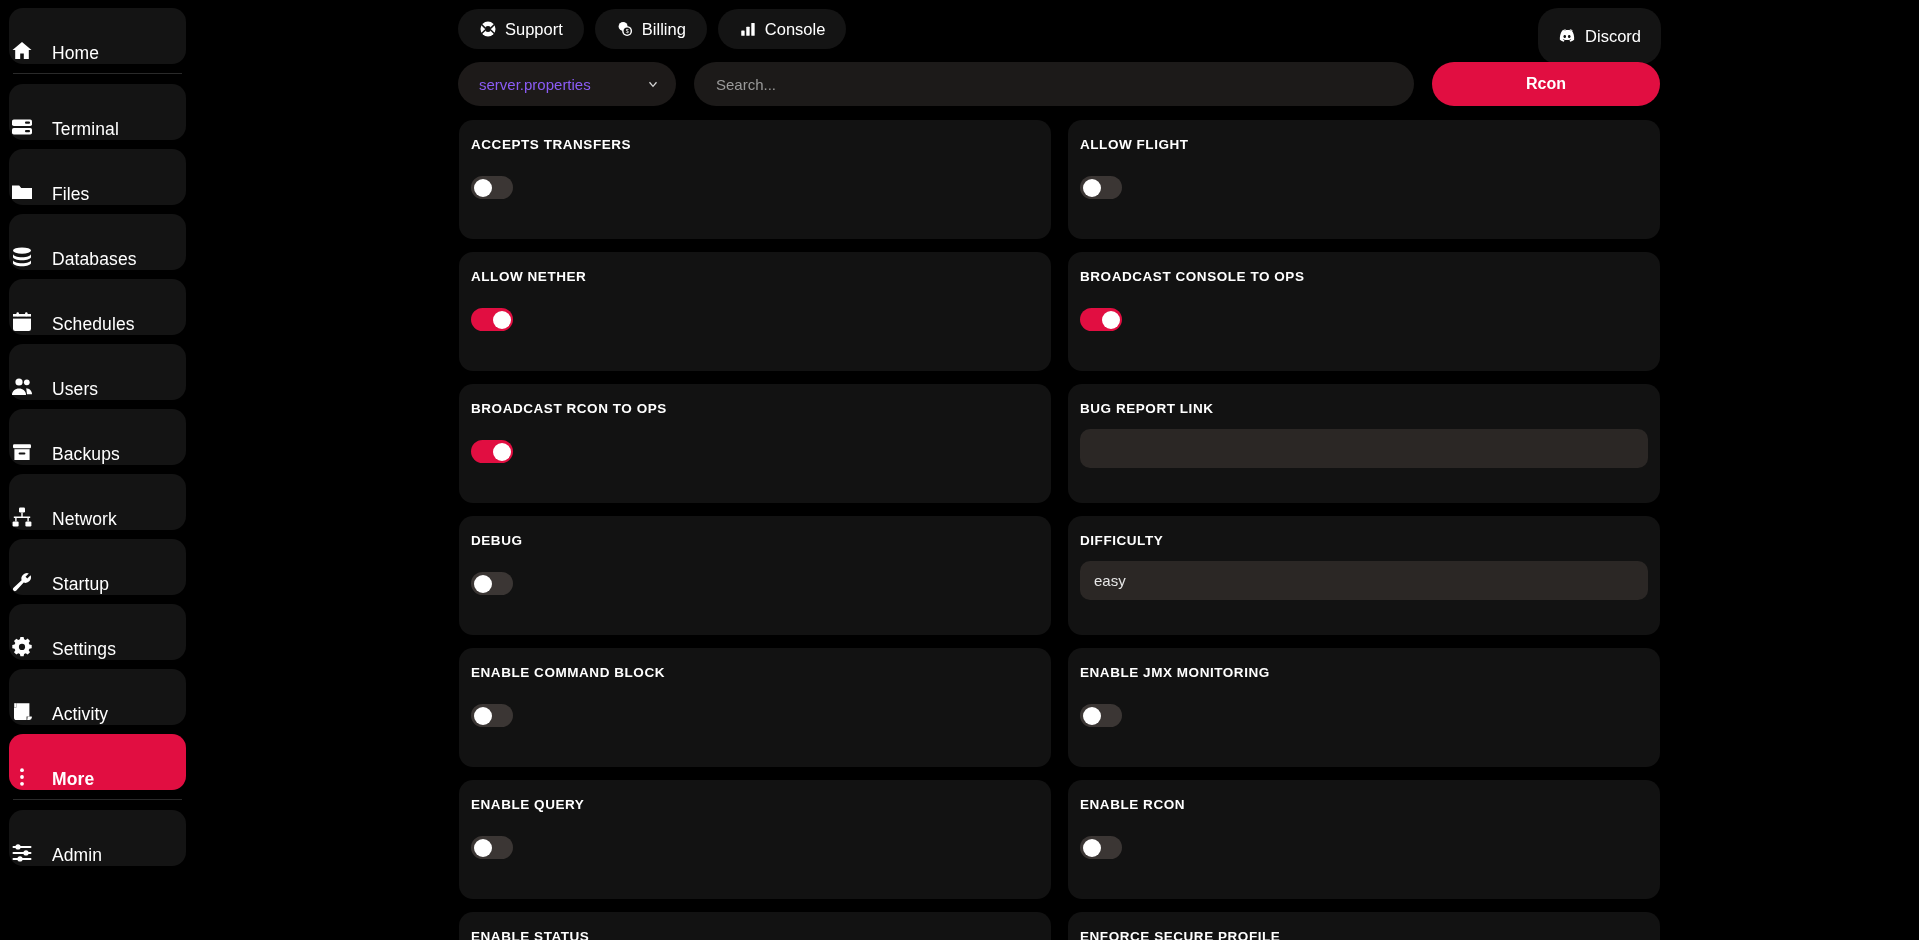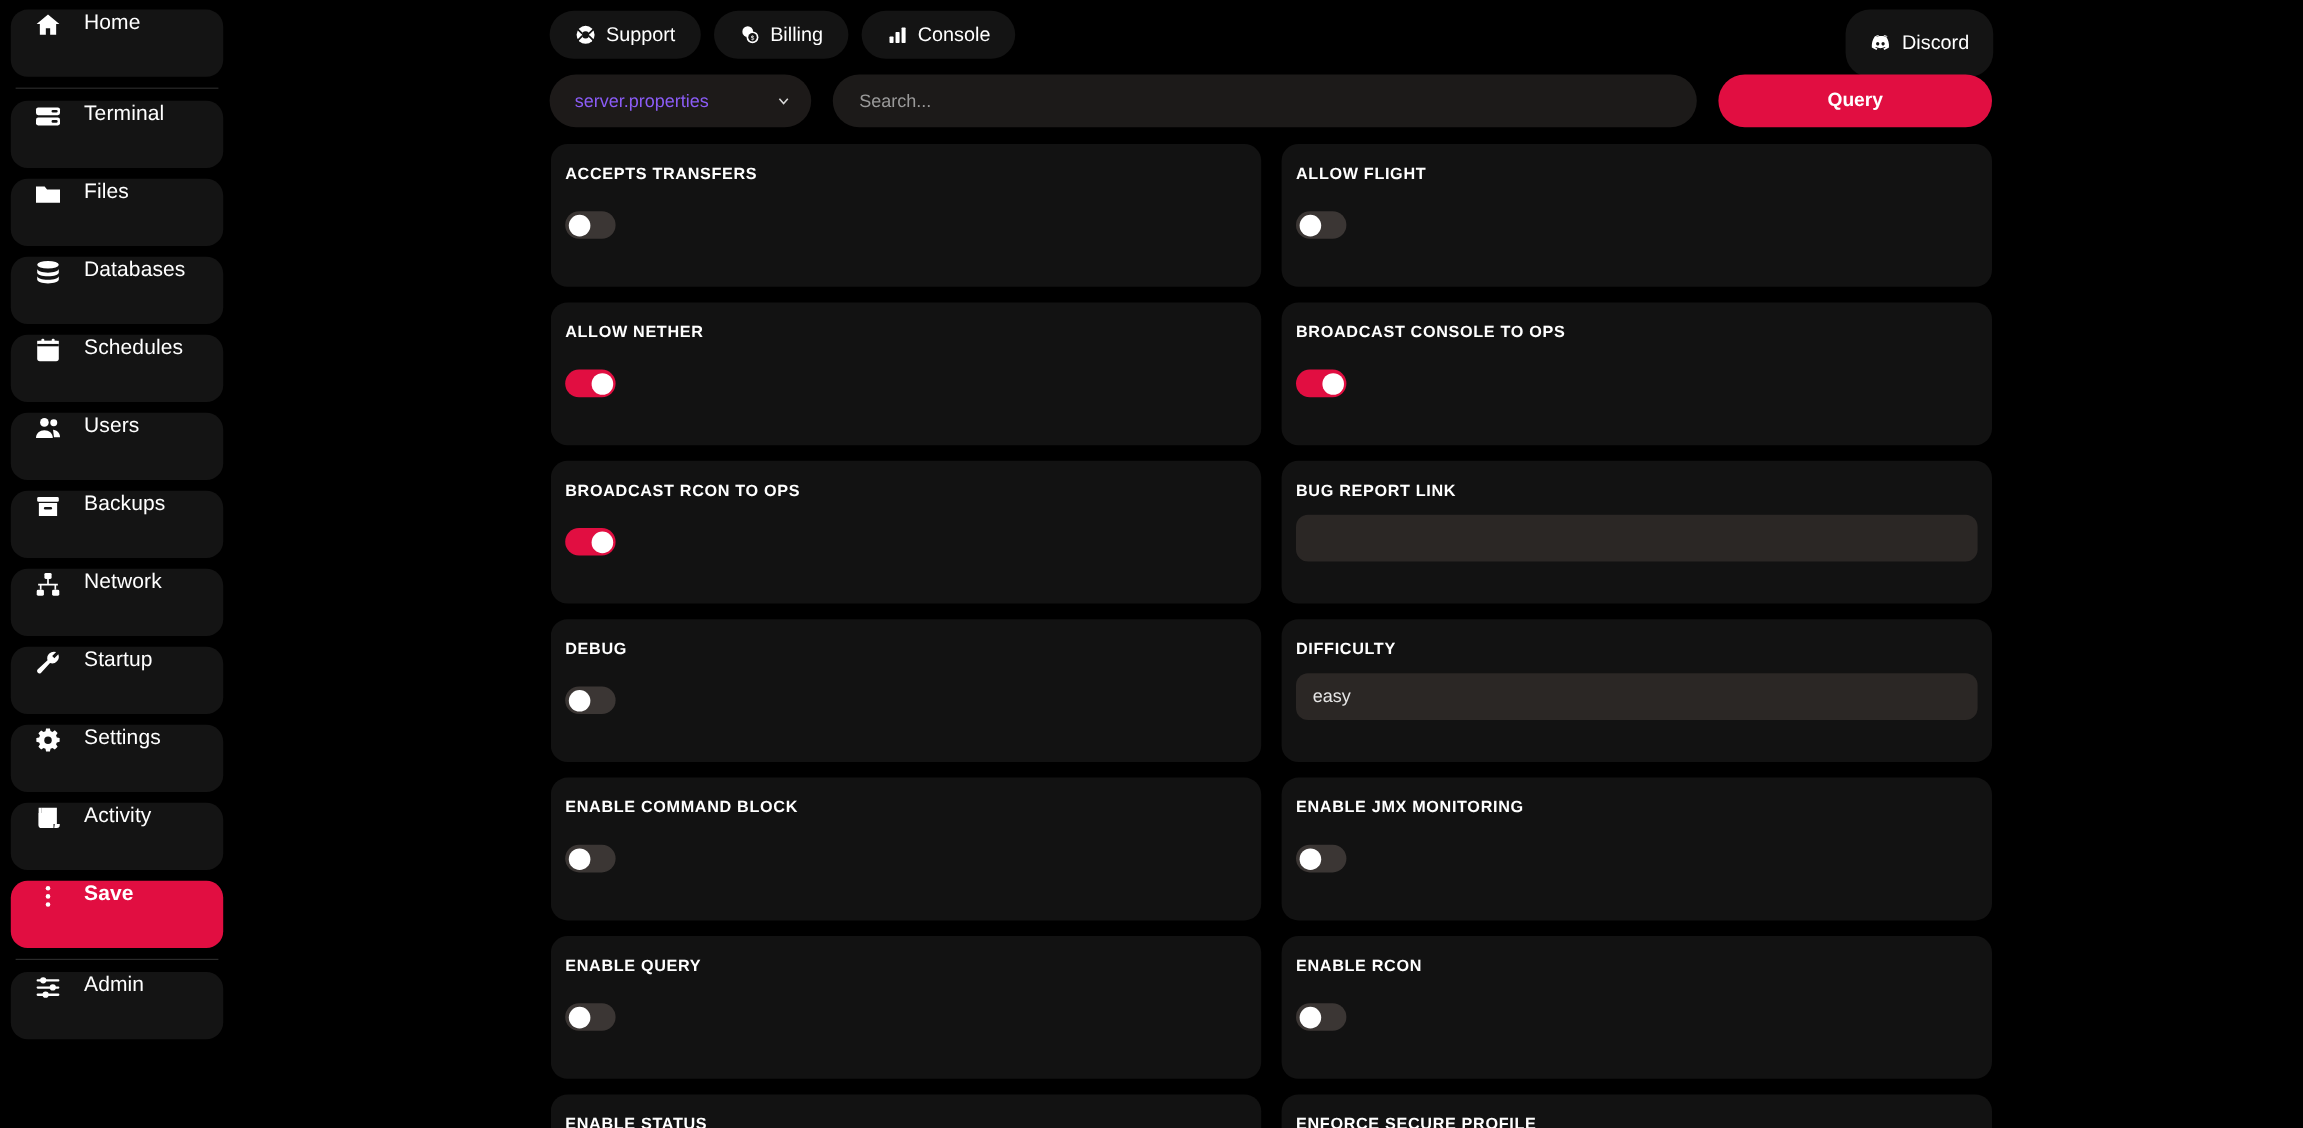--- a/index.html
+++ b/index.html
@@ -22,26 +22,25 @@
     position: absolute;
     left: 0; top: 0;
     width: 195px;
     height: 940px;
     padding: 8px 9px 0 9px;
     background: #000000;
     overflow: hidden;
   }
   .nav-item {
     display: flex;
-    align-items: flex-start;
+    align-items: flex-end;
     height: 56px;
     border-radius: 14px;
     background: #141414;
     margin-bottom: 9px;
-    padding-left: 18px;
     cursor: pointer;
   }
   .nav-item.active { background: #e10e41; }
   .nav-item .nav-icon {
     width: 26px;
     height: 26px;
     display: flex;
     align-items: center;
     justify-content: center;
     flex: 0 0 26px;
@@ -340,21 +339,21 @@
         <span class="nav-label">Activity</span>
       </div>
       <div class="nav-item active">
         <span class="nav-icon">
           <svg width="24" height="24" viewBox="0 0 24 24">
             <circle cx="12" cy="5.2" r="1.9"></circle>
             <circle cx="12" cy="12" r="1.9"></circle>
             <circle cx="12" cy="18.8" r="1.9"></circle>
           </svg>
         </span>
-        <span class="nav-label">Save</span>
+        <span class="nav-label">More</span>
       </div>
       <div class="nav-divider"></div>
       <div class="nav-item">
         <span class="nav-icon">
           <svg width="24" height="24" viewBox="0 0 24 24">
             <rect x="2.5" y="5" width="19" height="1.9" rx="0.9"></rect>
             <rect x="2.5" y="11" width="19" height="1.9" rx="0.9"></rect>
             <rect x="2.5" y="17" width="19" height="1.9" rx="0.9"></rect>
             <circle cx="8" cy="5.9" r="2.6"></circle>
             <circle cx="16" cy="11.9" r="2.6"></circle>
@@ -412,21 +411,21 @@
   <div class="controls">
     <div class="select-box">
       <span class="sel-val">server.properties</span>
       <span class="chev">
         <svg width="14" height="14" viewBox="0 0 24 24">
             <polyline points="6,9 12,16 18,9"></polyline>
           </svg>
       </span>
     </div>
     <input class="search-box" type="text" placeholder="Search..." style="">
-    <button class="save-btn">Query</button>
+    <button class="save-btn">Rcon</button>
   </div>
 
   <div class="grid" id="grid">
       <div class="card">
         <div class="card-title">Accepts Transfers</div>
         <div class="toggle">
           <span class="knob"></span>
         </div>
       </div>
       <div class="card">

